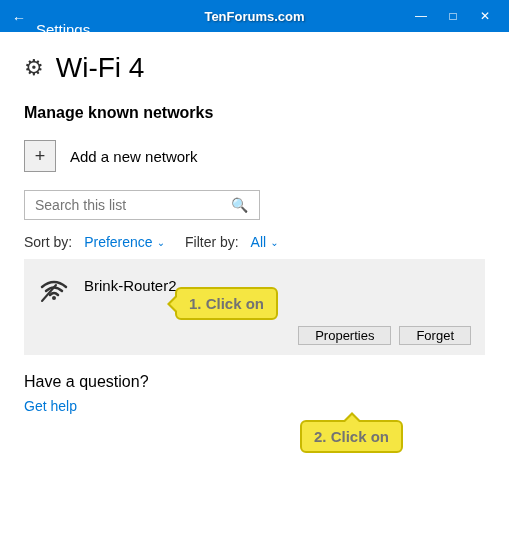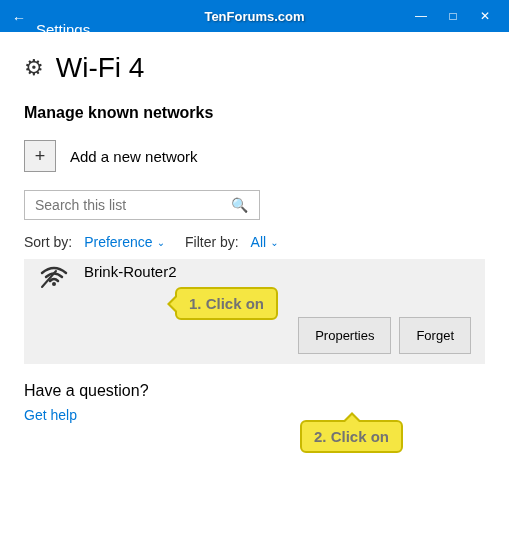--- a/index.html
+++ b/index.html
@@ -163,21 +163,21 @@
     }
     .chevron {
       font-size: 10px;
       color: #0078d7;
     }
 
     
     .network-item {
       background: #f0f0f0;
       margin-top: 2px;
-      padding: 0 14px;
+      padding: 14px 14px;
       display: flex;
       align-items: flex-start;
       gap: 14px;
       position: relative;
       min-height: 58px;
     }
     .wifi-icon {
       font-size: 28px;
       color: #333;
       margin-top: 2px;
@@ -193,21 +193,21 @@
     .network-actions {
       display: flex;
       justify-content: flex-end;
       gap: 8px;
       background: #f0f0f0;
       padding: 0 14px 10px 14px;
     }
     .action-btn {
       background: #e8e8e8;
       border: 1px solid #bbb;
-      padding: 10px 16px;
+      padding: 1px 16px;
       font-size: 13px;
       color: #000;
       cursor: pointer;
     }
 
     
     .question-section {
       margin-top: 18px;
     }
     .question-heading {

